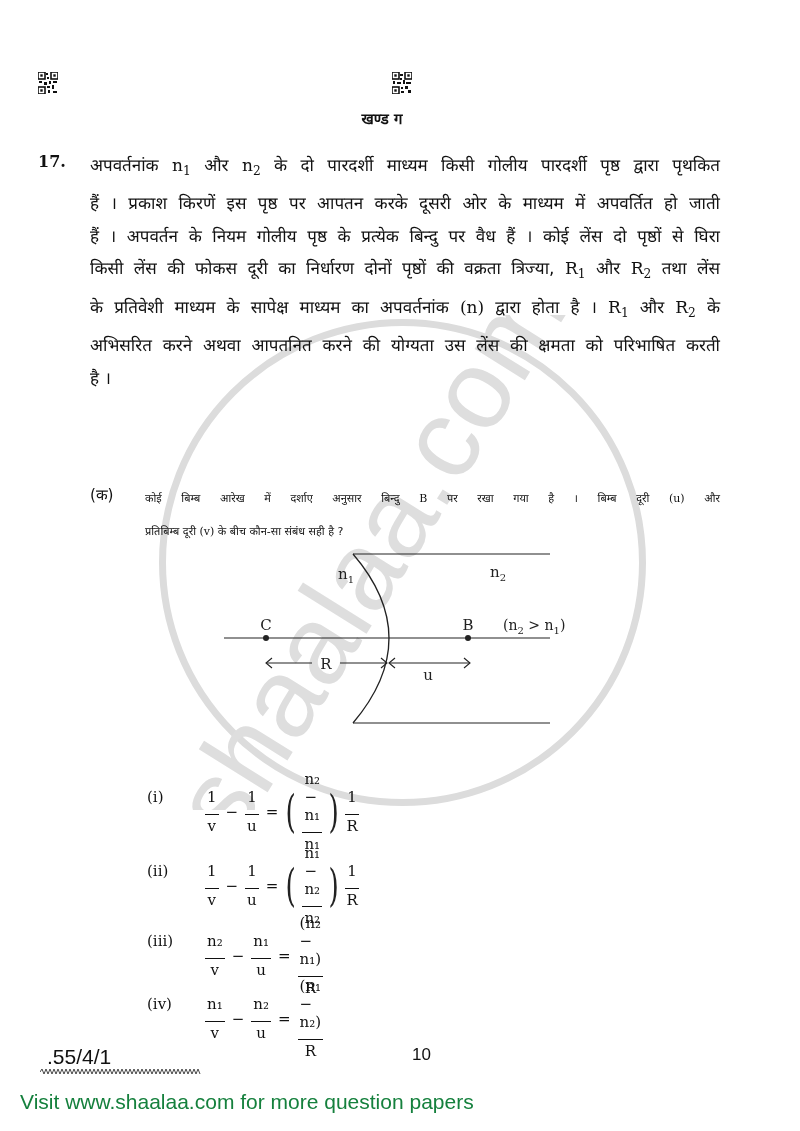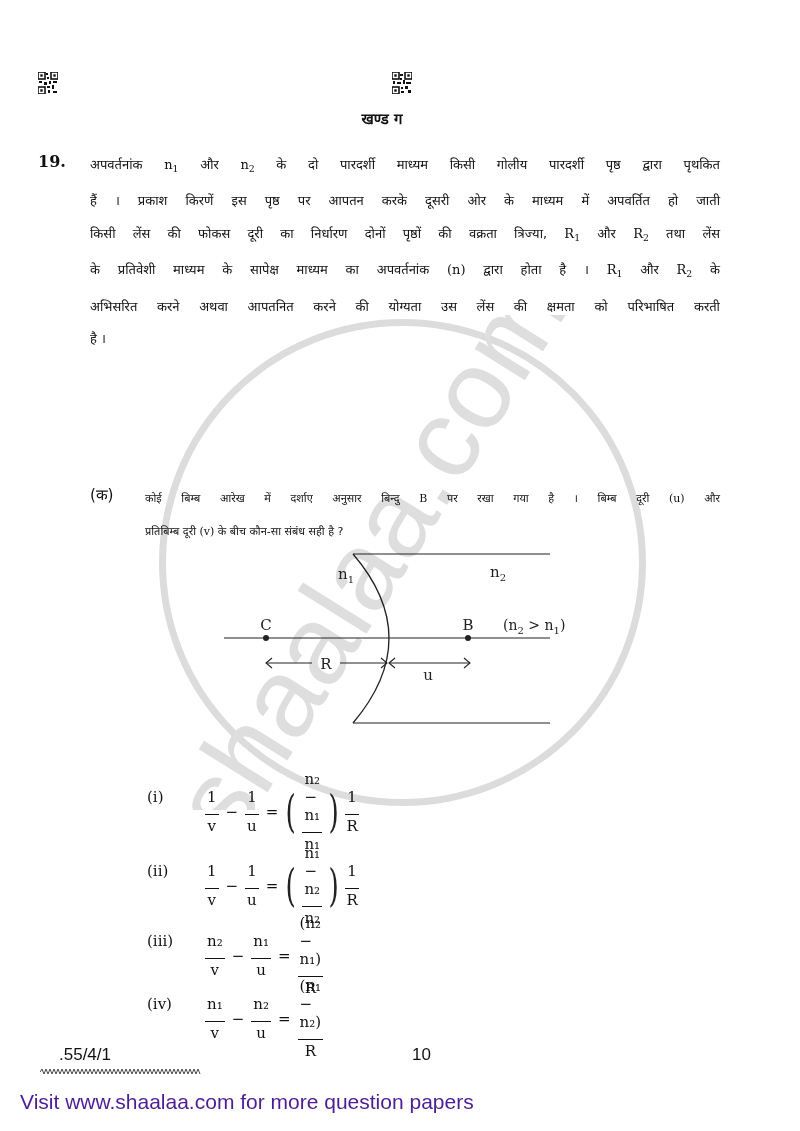--- a/index.html
+++ b/index.html
@@ -2,42 +2,42 @@
 <html><head>
 <meta charset="utf-8">
 <style>
   html, body { margin:0; padding:0; background:#ffffff; }
   body { width:800px; height:1131px; position:relative; overflow:hidden; font-family:"DejaVu Serif", serif; color:#111; }
   .abs { position:absolute; }
   .qr { width:20px; height:22px; }
   .qr svg { display:block; }
   .section-title { left:0; width:764px; top:108px; text-align:center; font-family:"DejaVu Sans", sans-serif; font-weight:bold; font-size:15px; }
   .qnum { left:38px; top:152px; font-weight:bold; font-size:16px; font-family:"DejaVu Serif", serif; }
-  .para { left:90px; top:149px; width:630px; font-size:13px; line-height:32.6px; text-align:justify; font-family:"DejaVu Sans", sans-serif; }
+  .para { left:90px; top:149px; width:630px; font-size:17px; line-height:32.6px; text-align:justify; font-family:"DejaVu Sans", sans-serif; }
   .para .line { display:block; white-space:nowrap; text-align-last:justify; text-align:justify; }
   .para .line.last { text-align-last:left; }
   .sub { font-size:0.72em; vertical-align:-0.3em; }
   .m { font-family:"DejaVu Serif", serif; }
   .part-label { left:90px; top:484px; font-size:15.2px; font-family:"DejaVu Sans", sans-serif; }
   .part-text { left:145px; top:482px; width:575px; font-size:11px; line-height:33px; font-family:"DejaVu Sans", sans-serif; }
   .part-text .line { display:block; white-space:nowrap; }
   .part-text .line.j { text-align:justify; text-align-last:justify; }
   .diagram { left:200px; top:545px; width:400px; height:190px; }
   .opt { left:147px; font-family:"DejaVu Serif", serif; font-size:15px; }
   .optlabel { position:absolute; left:0; top:0; }
   .eq { position:absolute; left:55px; top:-18px; display:flex; align-items:center; font-size:15px; }
   .frac { display:inline-flex; flex-direction:column; align-items:center; margin:0 3px; }
   .frac .num { padding:0 2px 8px; border-bottom:1px solid #111; line-height:18px; }
   .frac .den { padding-top:2px; line-height:18px; }
   .op { margin:0 4px; }
   .paren { font-size:44px; font-weight:lighter; line-height:44px; transform:scaleX(0.6); display:inline-block; color:#222; }
-  .footer-code { left:59px; top:1045px; font-family:"Liberation Sans", sans-serif; font-size:17px; }
+  .footer-code { left:47px; top:1045px; font-family:"Liberation Sans", sans-serif; font-size:21px; }
   .footer-wave { left:40px; top:1068px; }
   .footer-page { left:412px; top:1045px; font-family:"Liberation Sans", sans-serif; font-size:17px; }
-  .visit { left:20px; top:1090px; font-family:"Liberation Sans", sans-serif; font-size:21px; color:#4c1d95; }
+  .visit { left:20px; top:1090px; font-family:"Liberation Sans", sans-serif; font-size:21px; color:#15803d; }
   .watermark { left:155px; top:315px; width:495px; height:495px; pointer-events:none; }
 </style>
 </head>
 <body>
 
 <svg class="abs watermark" viewBox="0 0 495 495">
   <circle cx="247.5" cy="247.5" r="240" fill="none" stroke="#dcdcdc" stroke-width="7"></circle>
   <text x="247" y="262" text-anchor="middle" transform="rotate(-58 247 262)" font-family="Liberation Sans, sans-serif" font-size="112" fill="#dedede">shaalaa.com</text>
 </svg>
 
@@ -77,25 +77,26 @@
       <rect x="14" y="10" width="5" height="2" fill="#111"></rect>
     <rect x="9" y="15" width="2" height="2" fill="#111"></rect>
       <rect x="13" y="14" width="3" height="3" fill="#111"></rect>
     <rect x="9" y="19" width="3" height="2" fill="#111"></rect>
       <rect x="16" y="18" width="3" height="3" fill="#111"></rect>
   </svg>
 </div>
 
 <div class="abs section-title">खण्ड ग</div>
 
-<div class="abs qnum">19.</div>
+<div class="abs qnum">17.</div>
 
 <div class="abs para">
   <span class="line"><span>अपवर्तनांक </span><span class="m">n</span><span class="m sub">1</span><span> और </span><span class="m">n</span><span class="m sub">2</span><span> के दो पारदर्शी माध्यम किसी गोलीय पारदर्शी पृष्ठ द्वारा पृथकित</span></span>
   <span class="line">हैं । प्रकाश किरणें इस पृष्ठ पर आपतन करके दूसरी ओर के माध्यम में अपवर्तित हो जाती</span>
+  <span class="line">हैं । अपवर्तन के नियम गोलीय पृष्ठ के प्रत्येक बिन्दु पर वैध हैं । कोई लेंस दो पृष्ठों से घिरा</span>
   <span class="line"><span>किसी लेंस की फोकस दूरी का निर्धारण दोनों पृष्ठों की वक्रता त्रिज्या, </span><span class="m">R</span><span class="m sub">1</span><span> और </span><span class="m">R</span><span class="m sub">2</span><span> तथा लेंस</span></span>
   <span class="line"><span>के प्रतिवेशी माध्यम के सापेक्ष माध्यम का अपवर्तनांक </span><span class="m">(n)</span><span> द्वारा होता है ।  </span><span class="m">R</span><span class="m sub">1</span><span> और </span><span class="m">R</span><span class="m sub">2</span><span> के</span></span>
   <span class="line">अभिसरित करने अथवा आपतनित करने की योग्यता उस लेंस की क्षमता को परिभाषित करती</span>
   <span class="line last">है ।</span>
 </div>
 
 <div class="abs part-label">(क)</div>
 <div class="abs part-text">
   <span class="line j"><span>कोई बिम्ब आरेख में दर्शाए अनुसार बिन्दु </span><span class="m">B</span><span> पर रखा गया है । बिम्ब दूरी </span><span class="m">(u)</span><span> और</span></span>
   <span class="line"><span>प्रतिबिम्ब दूरी </span><span class="m">(v)</span><span> के बीच कौन-सा संबंध सही है ?</span></span>

